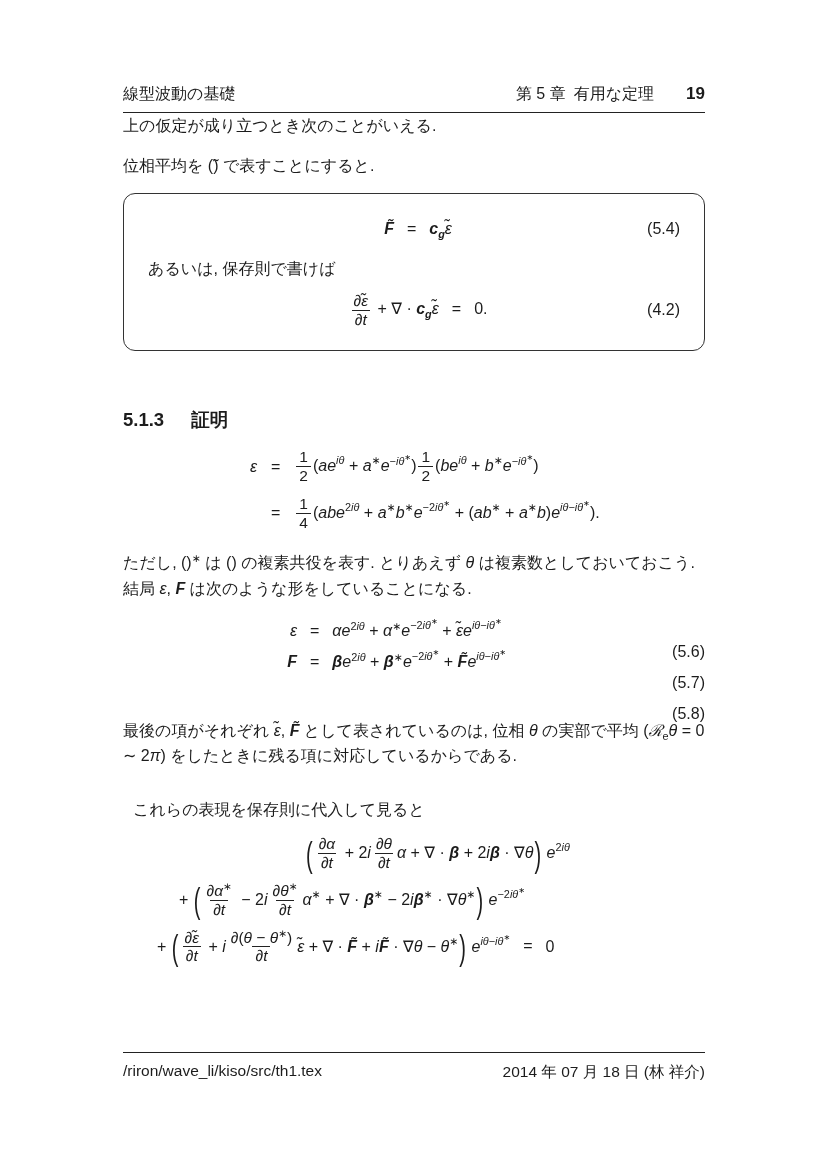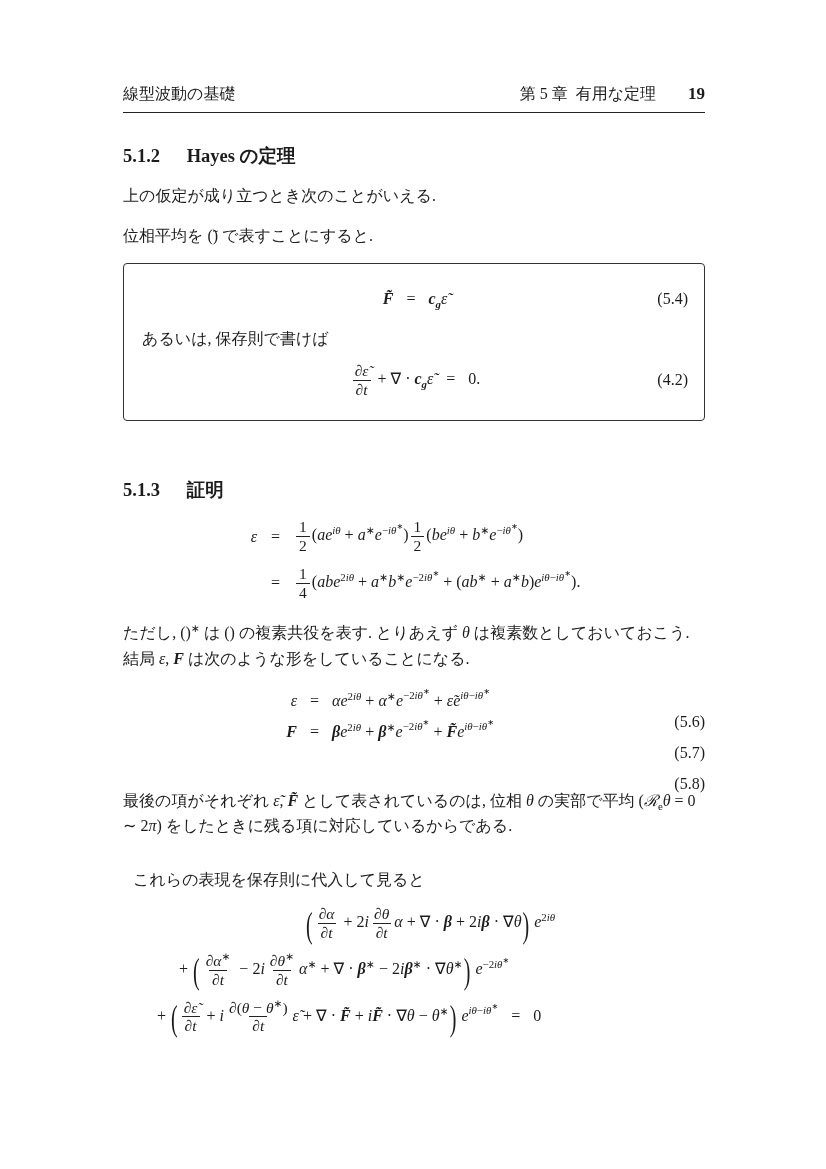--- a/index.html
+++ b/index.html
@@ -1,43 +1,43 @@
 <!DOCTYPE html>
 <html><head>
 <meta charset="utf-8">
 <style>
   html, body { margin:0; padding:0; background:#f2f2f2; }
   .page {
     width:826px; height:1169px; margin:0 auto; background:#ffffff;
     position:relative; box-sizing:border-box;
     padding:84px 121px 0 123px;
-    font-family:Liberation Serif, serif;
+    font-family:Liberation Sans, sans-serif;
     font-size:16px; color:#1c1c1c;
     overflow:hidden;
     outline:1px solid #d8d8d8;
   }
   
   .header { display:flex; justify-content:space-between; align-items:baseline;
             border-bottom:1.5px solid #222; padding-bottom:7px; }
   .h-right { display:inline-flex; align-items:baseline; }
   .h-chtitle { margin-left:8px; }
   .h-pageno { margin-left:32px; font-weight:bold; font-size:17px; }
   
   .sec-heading { margin:30px 0 15px; font-weight:bold; font-size:18.5px; }
   .sec-heading .secno { margin-right:22px; }
   .sec-heading.second { margin-top:56px; }
   
   .para { margin:0 0 14px; line-height:1.62; }
   
-  .thmbox { border:1.5px solid #333; border-radius:4px;
-            padding:20px 14px 16px 16px; margin:0 0 0 0; }
+  .thmbox { border:1.5px solid #333; border-radius:12px;
+            padding:20px 14px 16px 22px; margin:0 0 0 0; }
   .boxtext { margin:12px 0 4px 2px; }
   
   .eqrow { position:relative; text-align:center; padding:6px 0; }
-  .eqrow .eqno { position:absolute; right:2px; top:50%; transform:translateY(-50%); }
+  .eqrow .eqno { position:absolute; right:10px; top:50%; transform:translateY(-50%); }
   
   .math i, .para i { font-style:italic; }
   sup { font-size:68%; line-height:0; }
   sub { font-size:68%; line-height:0; }
   .ss { font-size:75%; vertical-align:super; }
   .bi { font-weight:bold; font-style:italic; }
   .sp { display:inline-block; padding:0 13px; }
   .frac { display:inline-flex; flex-direction:column; align-items:center;
           vertical-align:middle; margin:0 2px; line-height:1.15; font-size:0.97em; }
   .fn { padding:0 3px; }
@@ -75,24 +75,20 @@
 
   <div class="header">
     <span class="h-left">線型波動の基礎</span>
     <span class="h-right">
       <span>第 5 章</span>
       <span class="h-chtitle">有用な定理</span>
       <span class="h-pageno">19</span>
     </span>
   </div>
 
-  <div class="sec-heading">
-    <span class="secno">5.1.2</span>
-    <span class="sectitle">Hayes の定理</span>
-  </div>
 
   <p class="para">上の仮定が成り立つとき次のことがいえる.</p>
   <p class="para">位相平均を (̃) で表すことにすると.</p>
 
   <div class="thmbox">
     <div class="eqrow math">
       <span class="eqbody"><span class="bi">F̃</span><span class="sp">=</span><span class="bi">c</span><sub class="bi">g</sub><i>ε̃</i></span>
       <span class="eqno">(5.4)</span>
     </div>
     <p class="para boxtext">あるいは, 保存則で書けば</p>
@@ -173,14 +169,18 @@
         </span><i>α</i><sup>∗</sup> + ∇ · <span class="bi">β</span><sup>∗</sup> − 2<i>i</i><span class="bi">β</span><sup>∗</sup> · ∇<i>θ</i><sup>∗</sup><span class="bp">)</span> <i>e</i><sup>−2<i>iθ</i><span class="ss">∗</span></sup></div>
     <div class="beline bel3">+ <span class="bp">(</span><span class="frac">
           <span class="fn"><i>∂ε̃</i></span>
           <span class="fd"><i>∂t</i></span>
         </span> + <i>i</i><span class="frac">
           <span class="fn"><i>∂</i>(<i>θ</i> − <i>θ</i><sup>∗</sup>)</span>
           <span class="fd"><i>∂t</i></span>
         </span><i>ε̃</i> + ∇ · <span class="bi">F̃</span> + <i>i</i><span class="bi">F̃</span> · ∇<i>θ</i> − <i>θ</i><sup>∗</sup><span class="bp">)</span> <i>e</i><sup><i>iθ</i>−<i>iθ</i><span class="ss">∗</span></sup><span class="sp">=</span>0</div>
   </div>
 
+  <div class="footer">
+    <span>/riron/wave_li/kiso/src/th1.tex</span>
+    <span>2014 年 07 月 18 日 (林 祥介)</span>
+  </div>
 
 </div>
 
 </body></html>

